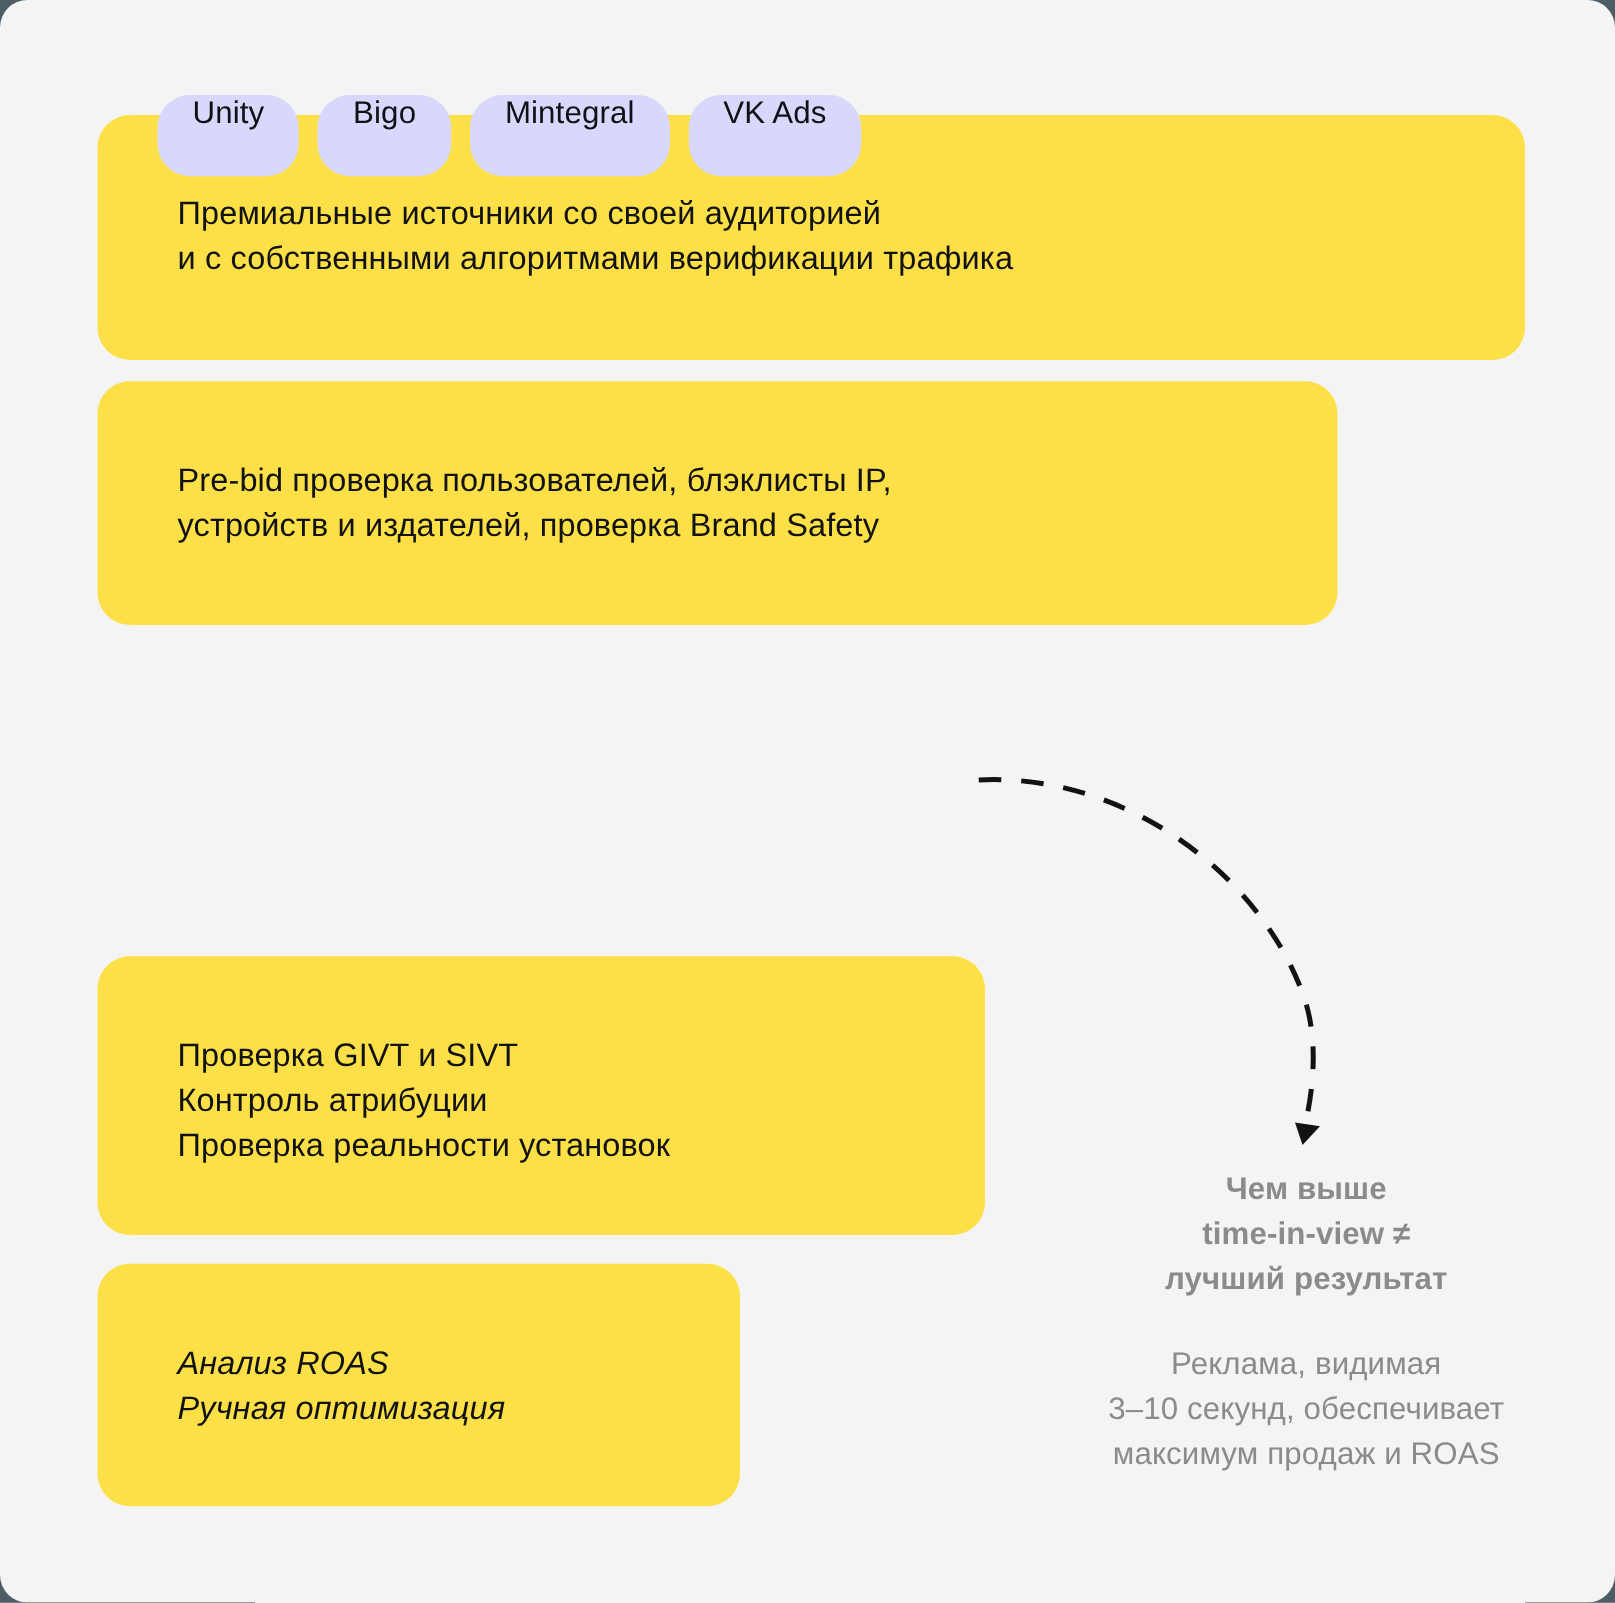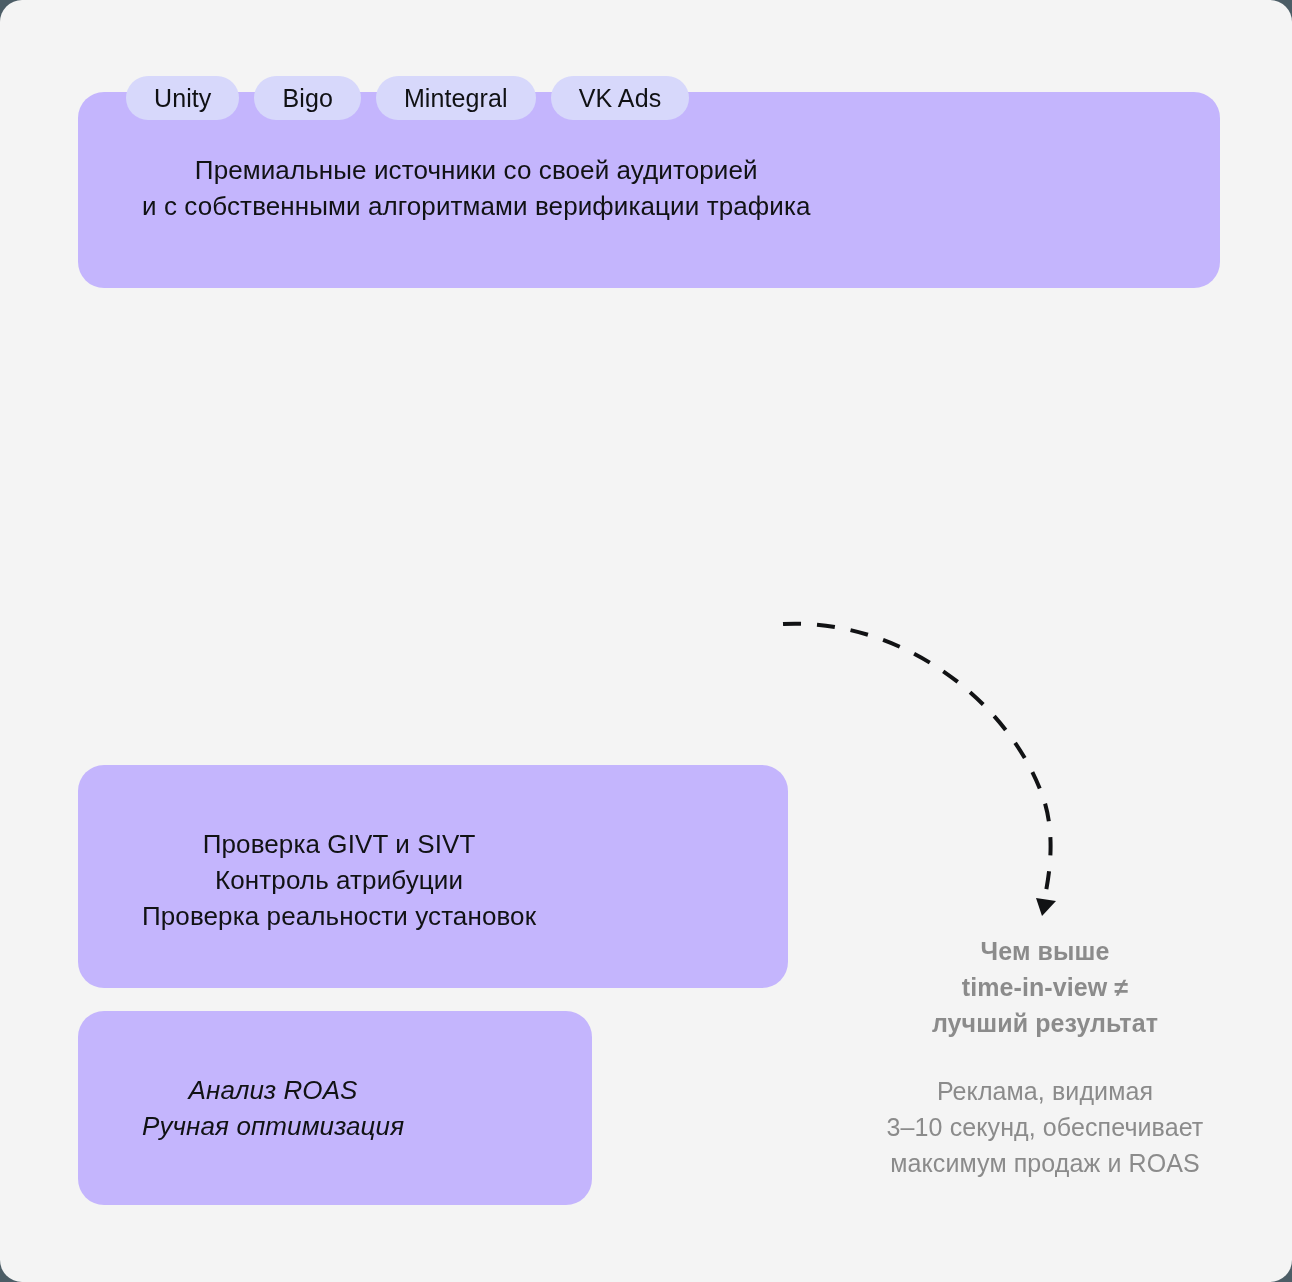--- a/index.html
+++ b/index.html
@@ -19,23 +19,22 @@
     height: 1282px;
     background: #f4f4f4;
     border-radius: 22px;
     overflow: hidden;
     box-sizing: border-box;
   }
 
   
   .card {
     position: absolute;
-    background: #c4b5fd;
+    background: #fde047;
     border-radius: 26px;
-    text-align: center;
   }
   #card-1 { left: 78px;  top: 92px;   width: 1142px; height: 196px; }
   #card-2 { left: 78px;  top: 305px;  width: 992px;  height: 195px; }
   #card-3 { left: 78px;  top: 519px;  width: 840px;  height: 223px; }
   #card-4 { left: 78px;  top: 765px;  width: 710px;  height: 223px; }
   #card-5 { left: 78px;  top: 1011px; width: 514px;  height: 194px; }
 
   .card-text {
     position: absolute;
     left: 64px;
@@ -56,23 +55,23 @@
     position: absolute;
     left: 126px;
     top: 76px;
     display: flex;
     gap: 15px;
     z-index: 5;
   }
   .chip {
     background: #d7d8fb;
     border-radius: 26px;
-    height: 44px;
+    height: 65px;
     display: flex;
-    align-items: center;
+    align-items: flex-start;
     justify-content: center;
     padding: 0 28px;
     font-size: 25px;
     color: #101114;
     letter-spacing: 0.1px;
     box-sizing: border-box;
   }
 
   
   #arrow-svg {
@@ -100,20 +99,24 @@
 </head>
 <body>
 
 <div id="canvas">
 
   <div class="card" id="card-1">
     <div class="card-text">Премиальные источники со своей аудиторией
 и с собственными алгоритмами верификации трафика</div>
   </div>
 
+  <div class="card" id="card-2">
+    <div class="card-text">Pre-bid проверка пользователей, блэклисты IP,
+устройств и издателей, проверка Brand Safety</div>
+  </div>
 
 
   <div class="card" id="card-4">
     <div class="card-text">Проверка GIVT и SIVT
 Контроль атрибуции
 Проверка реальности установок</div>
   </div>
 
   <div class="card" id="card-5">
     <div class="card-text">Анализ ROAS

